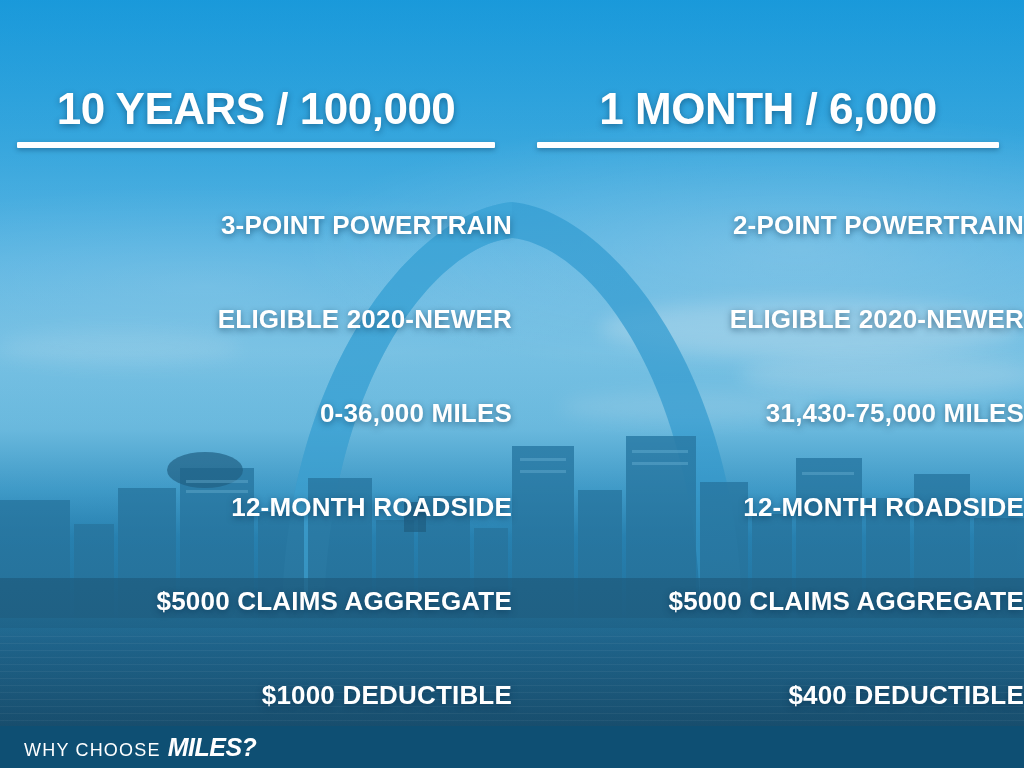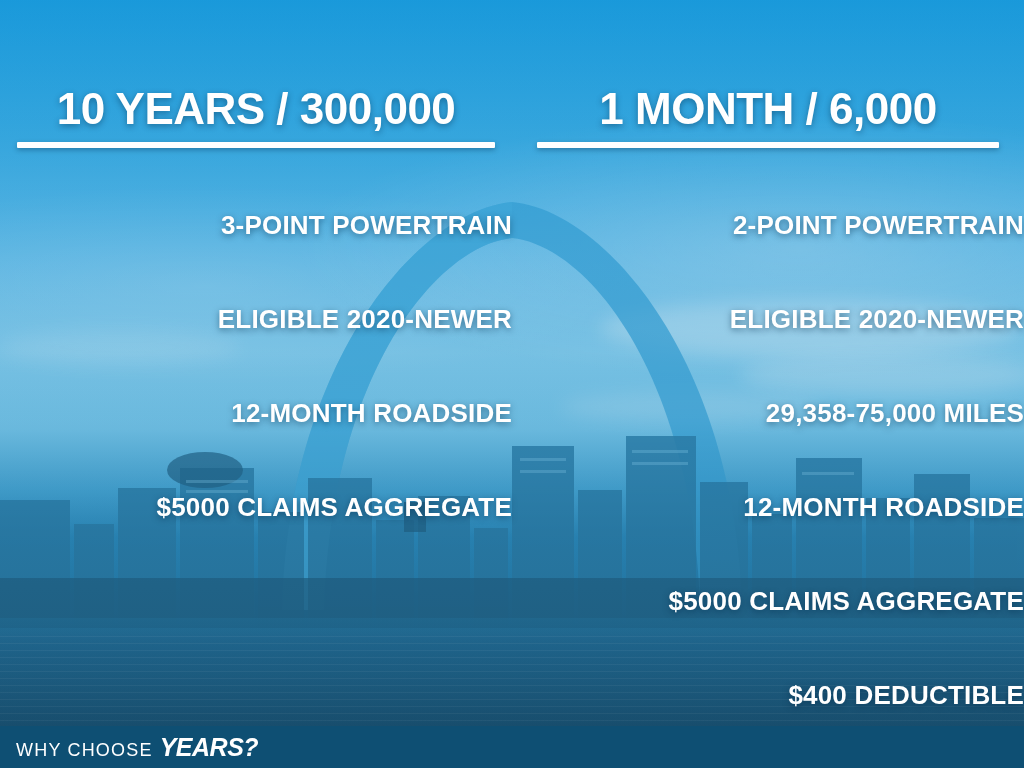--- a/index.html
+++ b/index.html
@@ -163,21 +163,21 @@
     left: 0; right: 0; bottom: 0;
     height: 42px;
     background: #0e4f73;
     display: flex;
     align-items: center;
   }
   .footer-inner {
     display: flex;
     align-items: baseline;
     gap: 7px;
-    padding-left: 16px;
+    padding-left: 24px;
   }
   .footer-why {
     color: #ffffff;
     font-size: 18px;
     letter-spacing: 1.2px;
     font-weight: normal;
   }
   .footer-brand {
     color: #ffffff;
     font-size: 25px;
@@ -241,46 +241,48 @@
 
   <div class="waterline"></div>
   <div class="water-shimmer"></div>
   <div class="blue-wash"></div>
 
   <div class="content">
 
     <div class="columns">
 
       <div class="col left">
-        <div class="col-heading">10 YEARS / 300,000</div>
+        <div class="col-heading">10 YEARS / 100,000</div>
         <div class="heading-rule"></div>
         <div class="items">
           <div class="item">3-POINT POWERTRAIN</div>
           <div class="item">ELIGIBLE 2020-NEWER</div>
+          <div class="item">0-36,000 MILES</div>
           <div class="item">12-MONTH ROADSIDE</div>
           <div class="item">$5000 CLAIMS AGGREGATE</div>
+          <div class="item">$1000 DEDUCTIBLE</div>
         </div>
       </div>
 
       <div class="col right">
         <div class="col-heading">1 MONTH / 6,000</div>
         <div class="heading-rule"></div>
         <div class="items">
           <div class="item">2-POINT POWERTRAIN</div>
           <div class="item">ELIGIBLE 2020-NEWER</div>
-          <div class="item">29,358-75,000 MILES</div>
+          <div class="item">31,430-75,000 MILES</div>
           <div class="item">12-MONTH ROADSIDE</div>
           <div class="item">$5000 CLAIMS AGGREGATE</div>
           <div class="item">$400 DEDUCTIBLE</div>
         </div>
       </div>
 
     </div>
 
     <div class="footer">
       <div class="footer-inner">
         <span class="footer-why">WHY CHOOSE</span>
-        <span class="footer-brand">YEARS?</span>
+        <span class="footer-brand">MILES?</span>
       </div>
     </div>
 
   </div>
 </div>
 
 </body></html>

